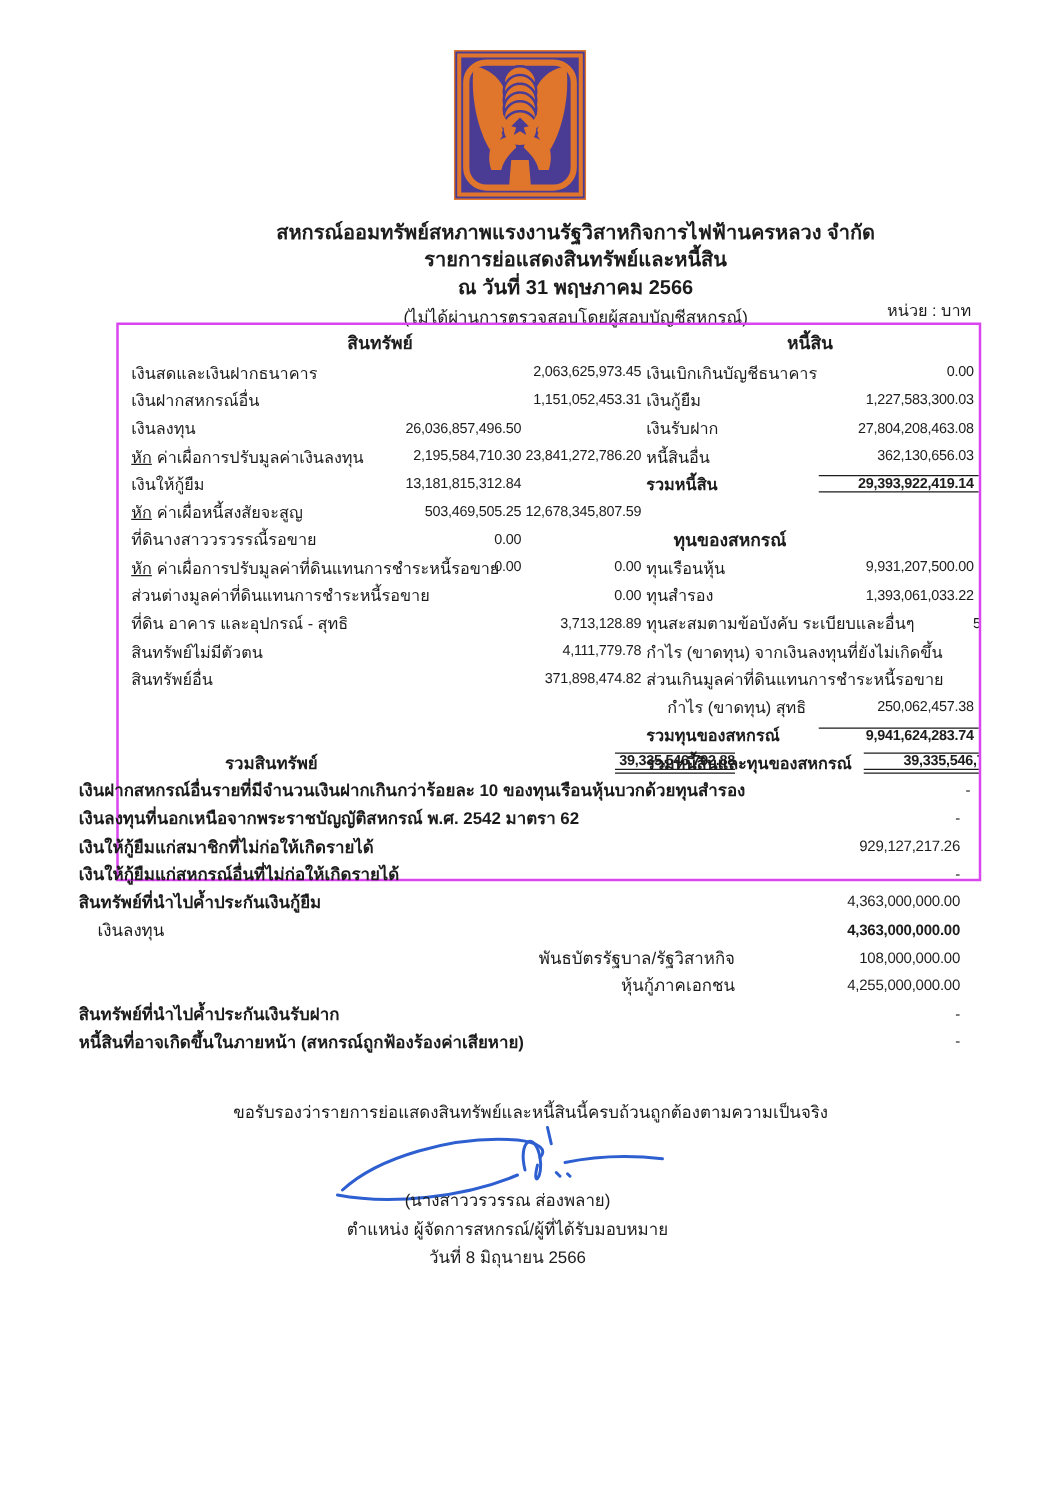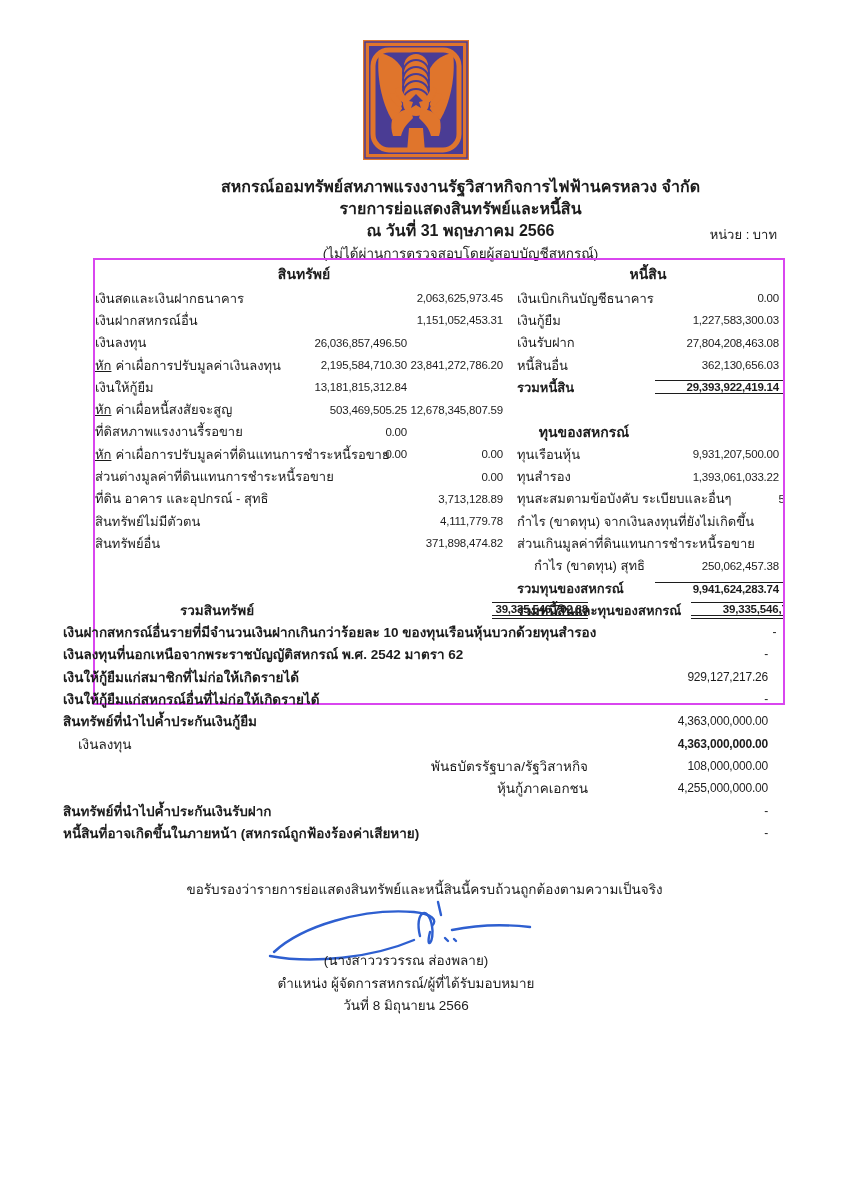--- a/index.html
+++ b/index.html
@@ -8,32 +8,32 @@
     font-family:"Liberation Sans","DejaVu Sans",sans-serif;
     color:#1c1c1c;font-size:13px;
     -webkit-font-smoothing:antialiased;
   }
   .abs{position:absolute;}
   
   #logo{left:363px;top:40px;width:106px;height:120px;}
   #titleblock{left:0;top:176px;width:849px;text-align:center;line-height:22px;padding-left:36px;}
   .t-bold{font-weight:bold;font-size:16px;}
   .t-note{font-size:13.5px;margin-top:1px;}
-  #unit{top:224px;right:72px;font-size:13px;}
+  #unit{top:238px;right:72px;font-size:13px;}
   
   #bt{
     left:93px;top:258px;width:692px;height:447px;
     border:2px solid #d946ef;box-sizing:border-box;
     overflow:hidden;
   }
   .trow{display:flex;height:22.3px;align-items:center;white-space:nowrap;}
   .trow.hdr{height:27px;font-weight:bold;font-size:14px;}
   .a-half{display:flex;width:418px;flex:none;align-items:center;}
   .l-half{display:flex;flex:1;align-items:center;}
-  .a-label{width:212px;flex:none;padding-left:0;overflow:visible;}
+  .a-label{width:212px;flex:none;padding-left:10px;overflow:visible;}
   .a-c1{width:100px;flex:none;text-align:right;}
   .a-c2{width:96px;flex:none;text-align:right;}
   .l-label{flex:1;padding-left:4px;}
   .l-amt{width:128px;flex:none;text-align:right;padding-right:4px;box-sizing:border-box;}
   .num{font-size:11.5px;letter-spacing:-0.2px;}
   .hak{text-decoration:underline;margin-right:4px;}
   .center-h{text-align:center;font-weight:bold;font-size:14px;padding-left:0;}
   .tot-lbl{font-weight:bold;text-align:left;padding-right:10px;}
   .b{font-weight:bold;}
   .line-top{border-top:1px solid #1c1c1c;}
@@ -170,21 +170,21 @@
     <div class="a-half">
         <div class="a-label"><span class="hak">หัก</span><span>ค่าเผื่อหนี้สงสัยจะสูญ</span></div>
         <div class="a-c1 num">503,469,505.25</div>
         <div class="a-c2 num">12,678,345,807.59</div>
       </div>
     <div class="l-half"></div>
   </div>
 
   <div class="trow">
     <div class="a-half">
-        <div class="a-label">ที่ดิสหภาพแรงงานรี้รอขาย</div>
+        <div class="a-label">ที่ดินางสาววรวรรณี้รอขาย</div>
         <div class="a-c1 num">0.00</div>
         <div class="a-c2 num"></div>
       </div>
     <div class="l-half">
         <div class="l-label center-h">ทุนของสหกรณ์</div>
         <div class="l-amt"></div>
       </div>
   </div>
 
   <div class="trow">

